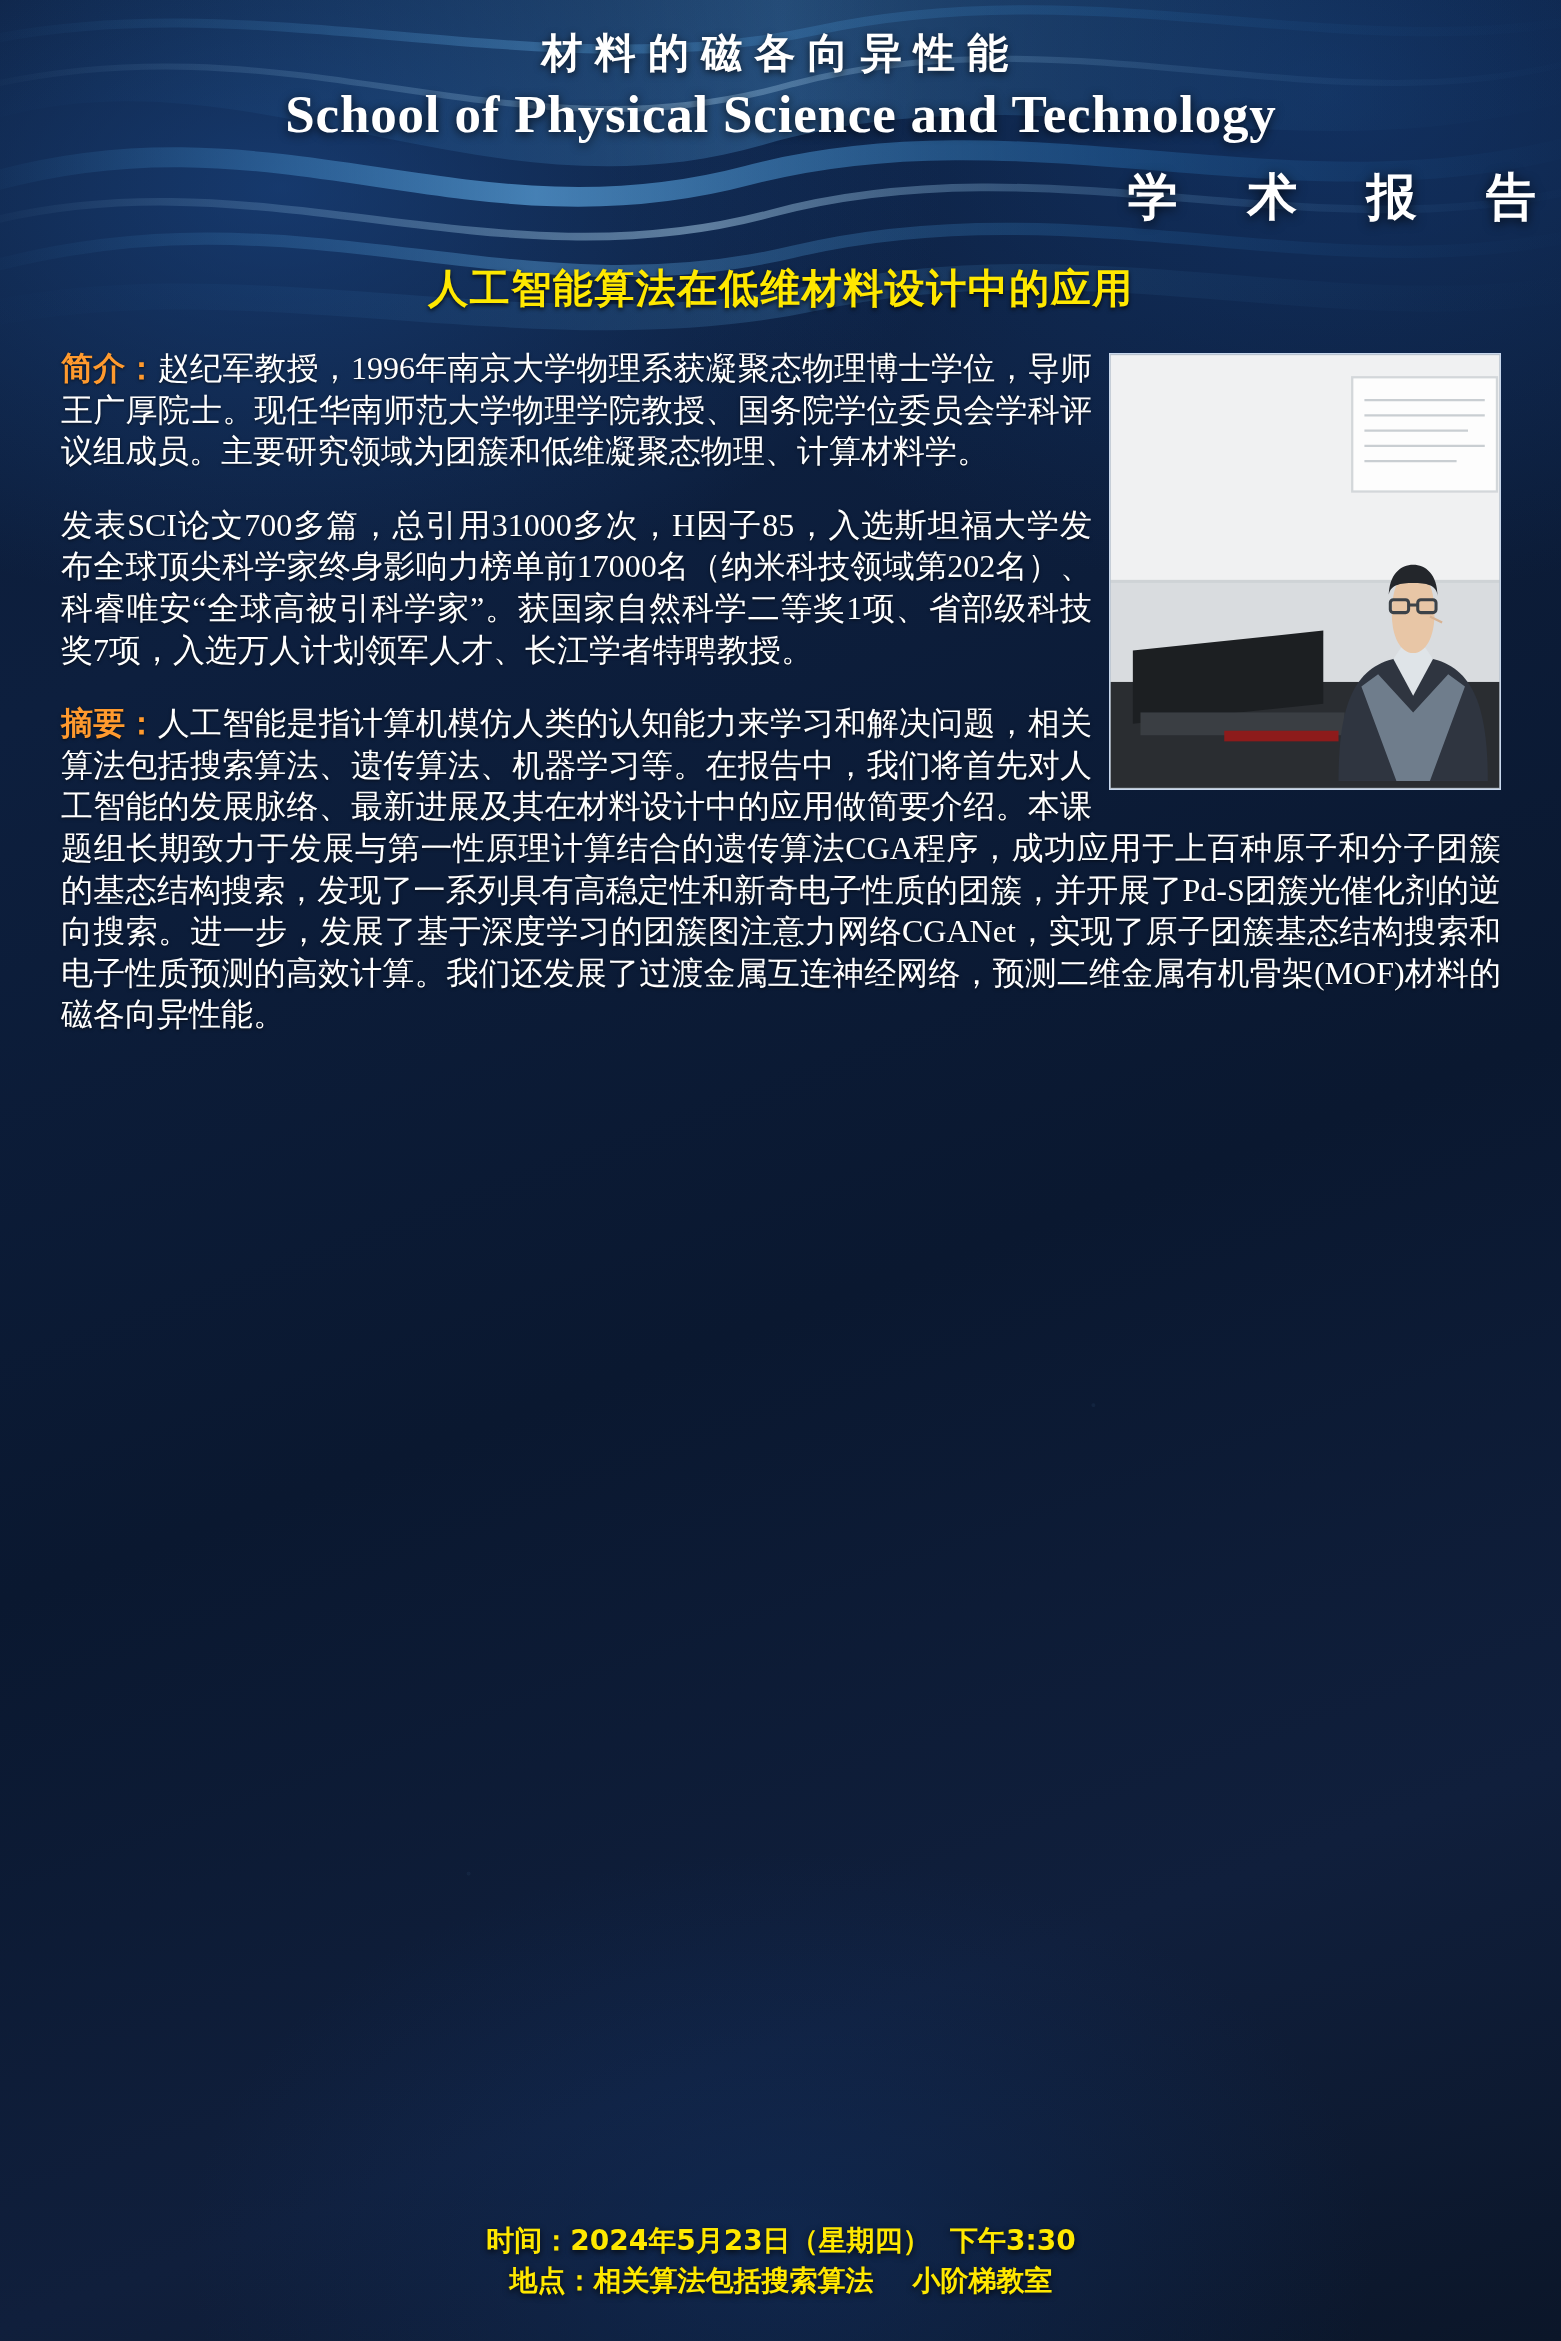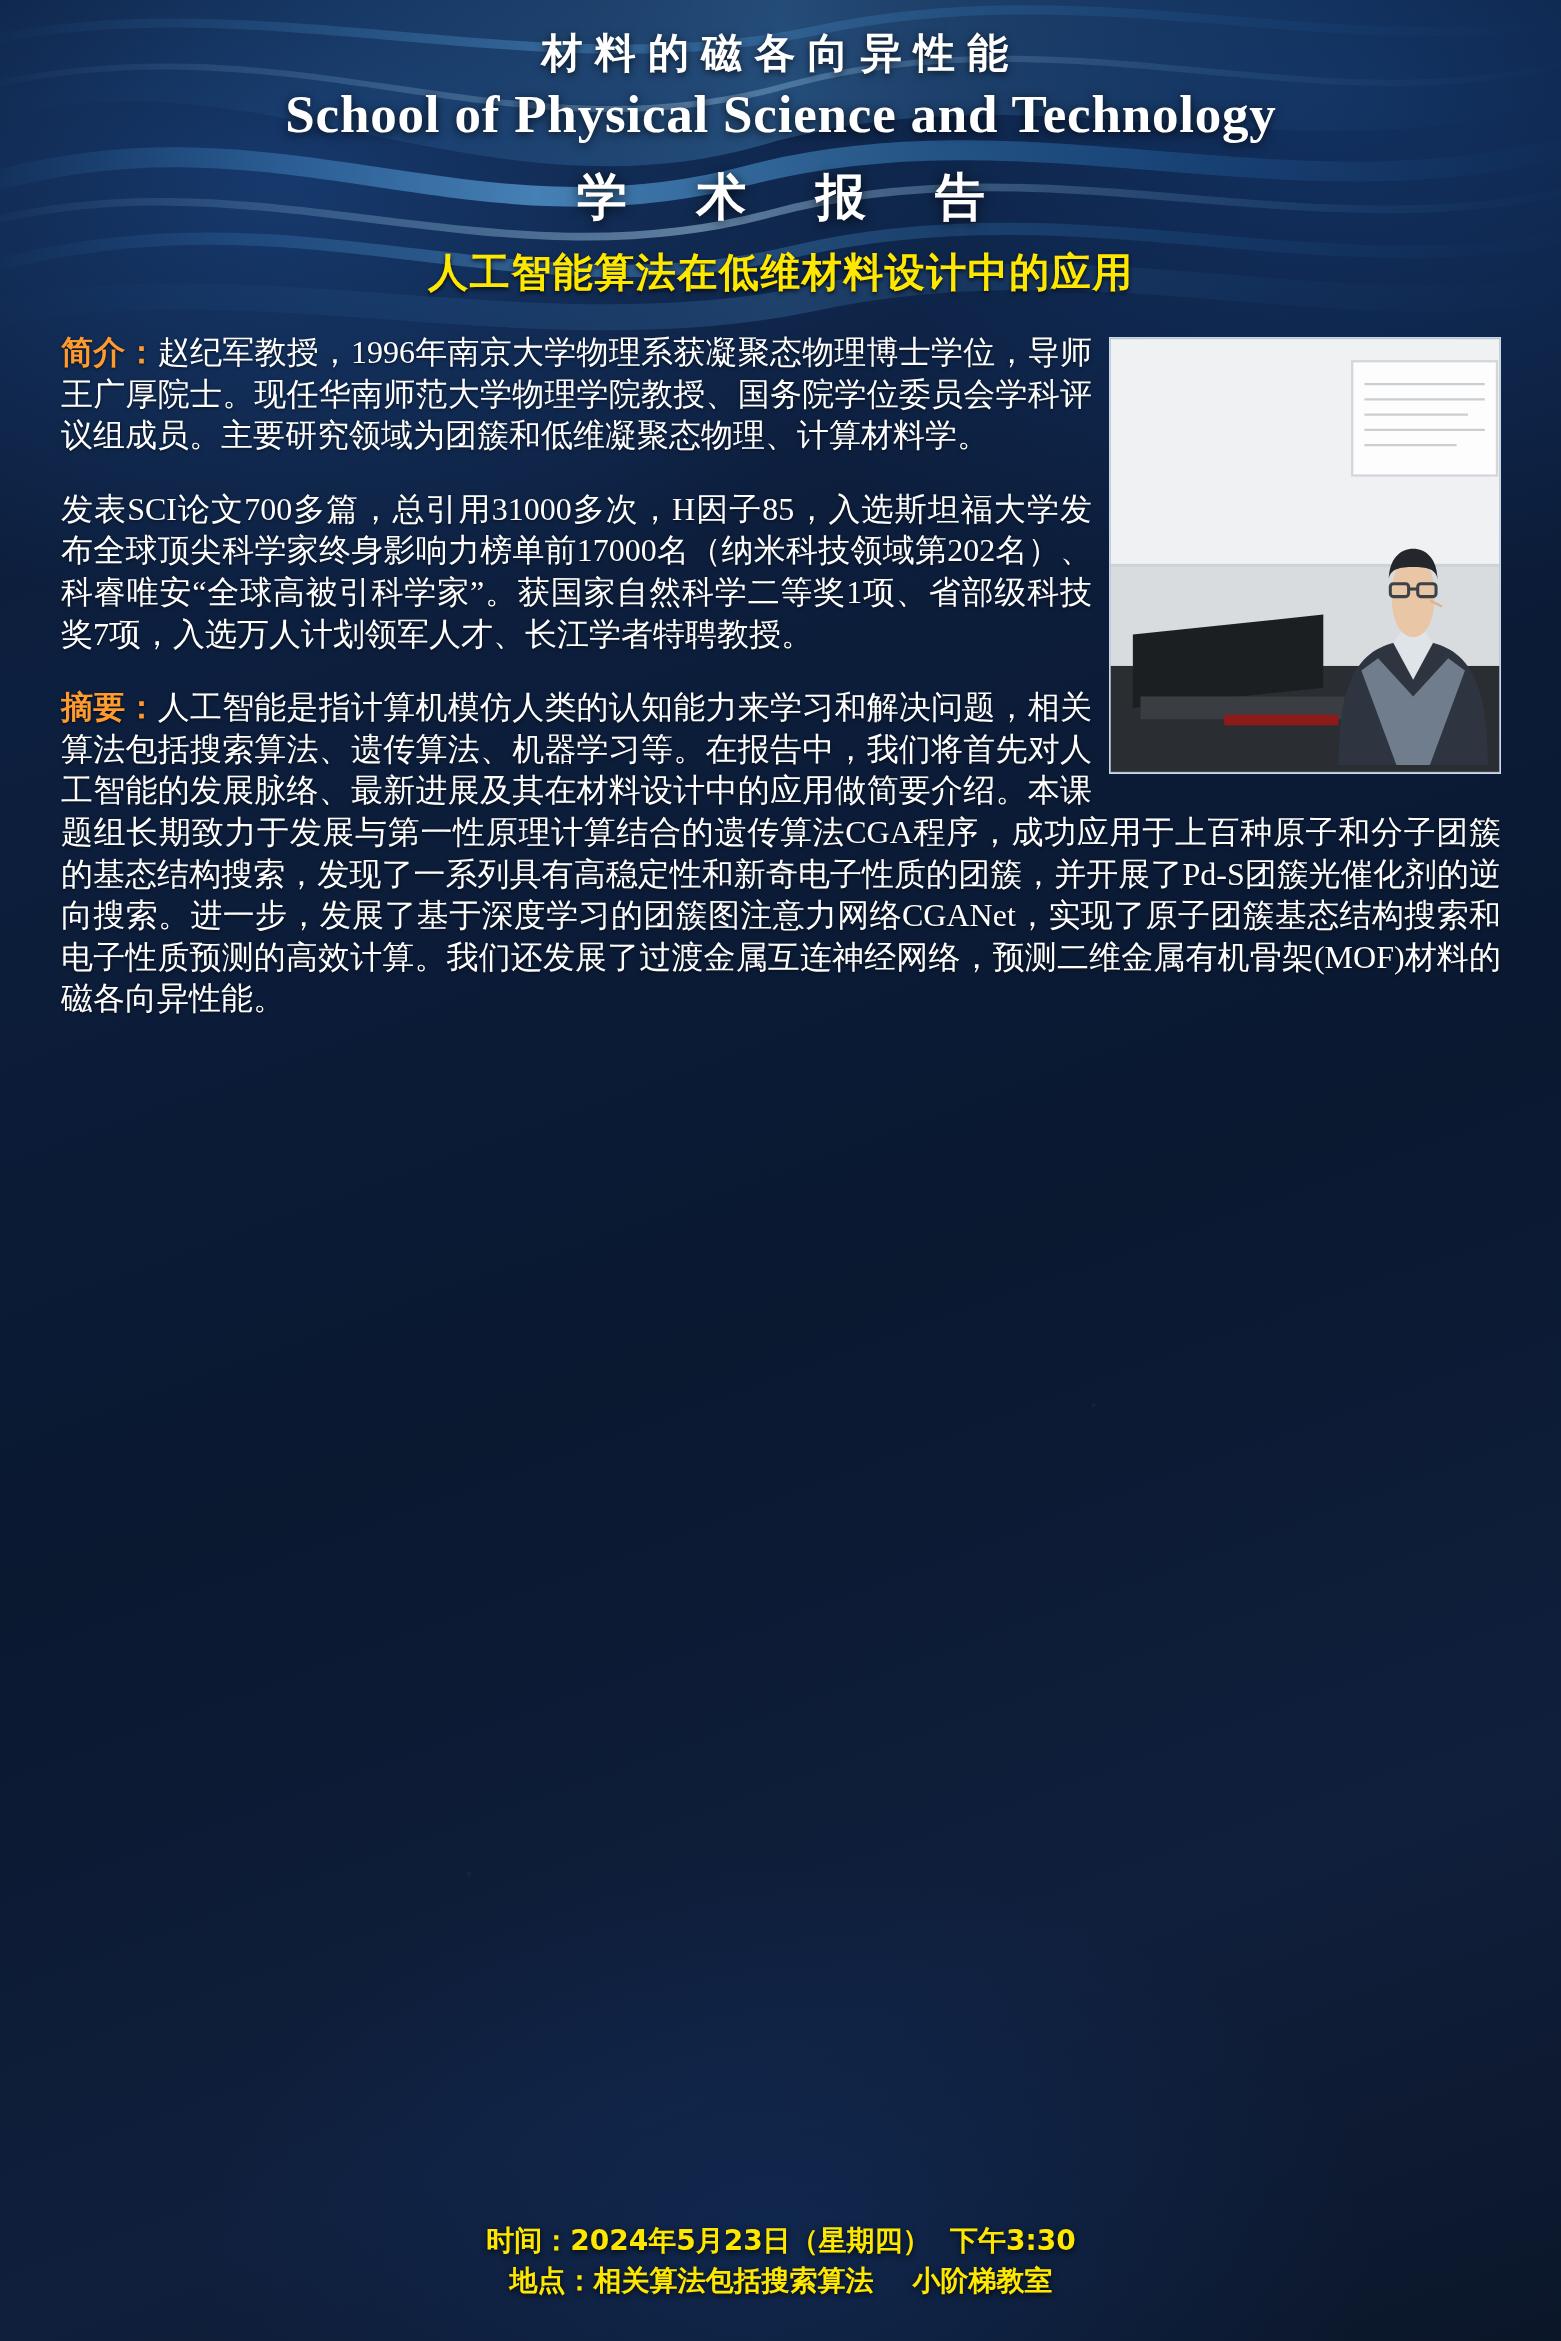--- a/index.html
+++ b/index.html
@@ -71,26 +71,27 @@
   }
   .cn-title {
     color: #ffffff;
     font-size: 50px;
     font-weight: 700;
     letter-spacing: 26px;
     margin-top: 20px;
     text-indent: 26px;
     text-shadow: 0 2.3px 10.7px rgba(0,0,0,0.8);
     font-family: "DejaVu Sans", sans-serif;
+    text-align: right;
   }
   .talk-title {
     color: #ffe800;
     font-size: 40px;
     font-weight: 700;
-    margin-top: 14px;
+    margin-top: 30px;
     letter-spacing: 1.5px;
     text-shadow: 0 1.5px 4.6px rgba(0,0,0,0.8);
     font-family: "DejaVu Sans", sans-serif;
   }
 
   
   .content {
     position: relative;
     z-index: 3;
     margin: 27.5px 61px 0 61px;

